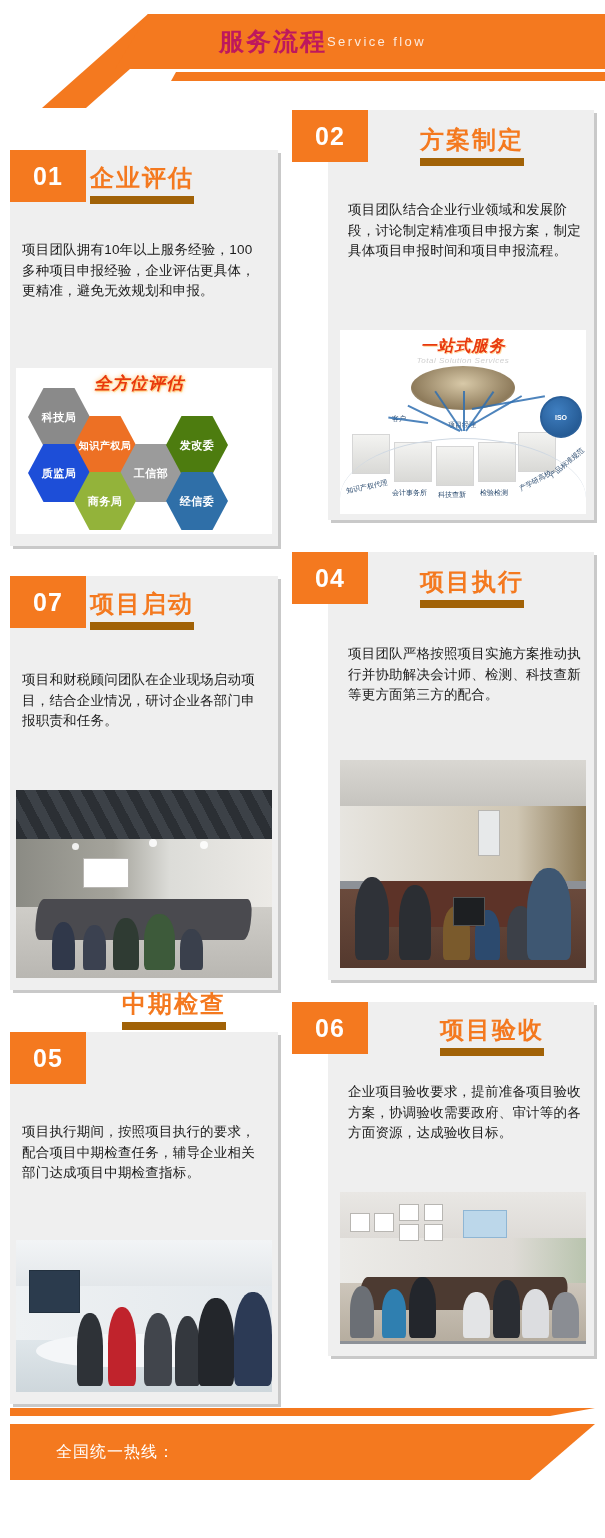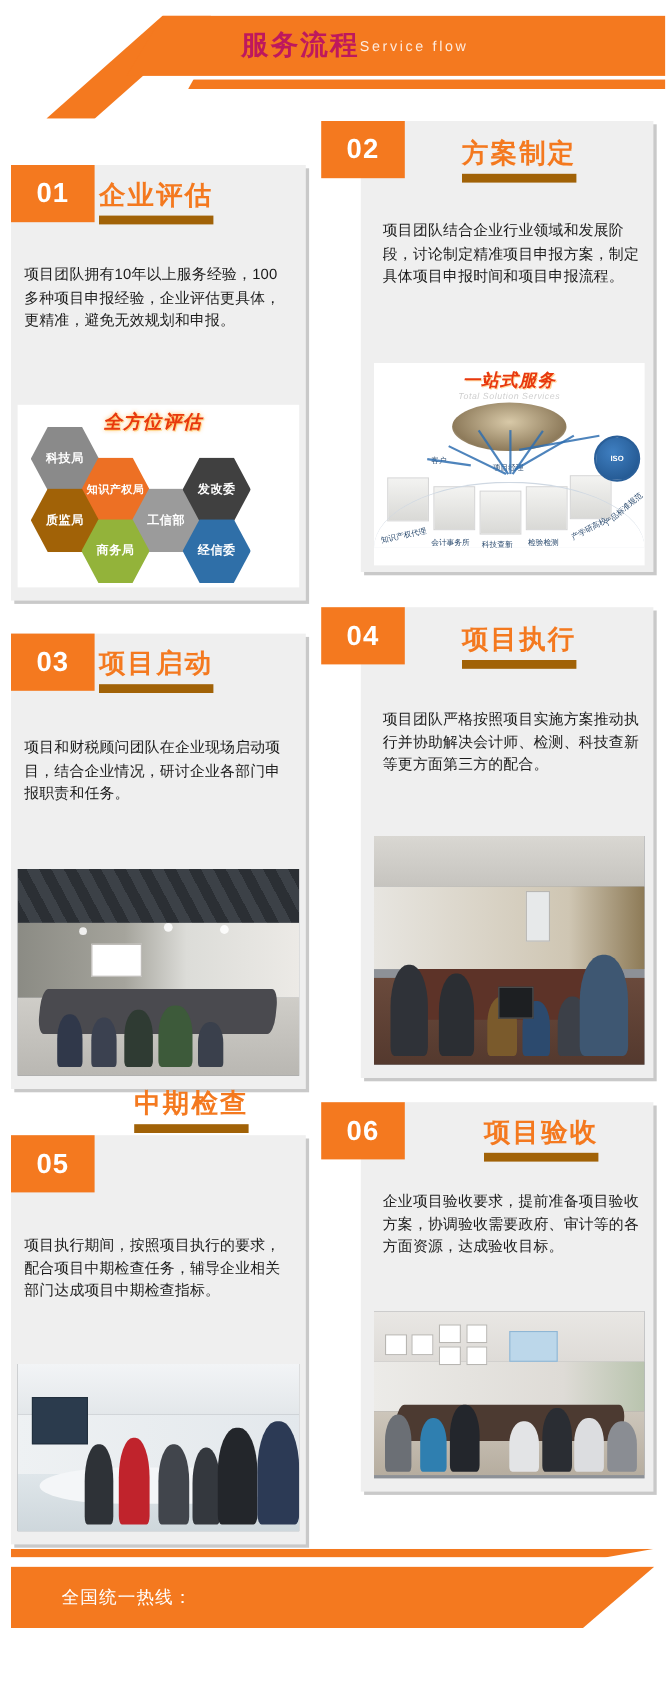--- a/index.html
+++ b/index.html
@@ -222,24 +222,24 @@
 
 <div class="card" id="card-01"></div>
 <div class="badge" id="badge-01">01</div>
 <div class="card-title" id="title-01">企业评估</div>
 <div class="card-body" id="body-01">项目团队拥有10年以上服务经验，100多种项目申报经验，企业评估更具体，更精准，避免无效规划和申报。</div>
 <div id="media-01">
   <div class="hexwrap">
     <div class="hextitle">全方位评估</div>
     <div class="hex" style="left:12px;  top:20px;  background:#8A8A8A;">科技局</div>
     <div class="hex" style="left:58px;  top:48px;  background:#ED7024; font-size:10px;">知识产权局</div>
-    <div class="hex" style="left:12px;  top:76px;  background:#a16207;">质监局</div>
+    <div class="hex" style="left:12px;  top:76px;  background:#1d4ed8;">质监局</div>
     <div class="hex" style="left:104px; top:76px;  background:#9B9B9B;">工信部</div>
     <div class="hex" style="left:58px;  top:104px; background:#93B33A;">商务局</div>
-    <div class="hex" style="left:150px; top:48px;  background:#404040;">发改委</div>
+    <div class="hex" style="left:150px; top:48px;  background:#4d7c0f;">发改委</div>
     <div class="hex" style="left:150px; top:104px; background:#2F6FA8;">经信委</div>
   </div>
 </div>
 
 <div class="card" id="card-02"></div>
 <div class="badge" id="badge-02">02</div>
 <div class="card-title" id="title-02">方案制定</div>
 <div class="card-body" id="body-02">项目团队结合企业行业领域和发展阶段，讨论制定精准项目申报方案，制定具体项目申报时间和项目申报流程。</div>
 <div id="media-02">
   <div class="svcwrap">
@@ -265,21 +265,21 @@
     <div class="svc-lbl" style="left:6px;   top:152px; transform:rotate(-12deg);">知识产权代理</div>
     <div class="svc-lbl" style="left:52px;  top:158px;">会计事务所</div>
     <div class="svc-lbl" style="left:98px;  top:160px;">科技查新</div>
     <div class="svc-lbl" style="left:140px; top:158px;">检验检测</div>
     <div class="svc-lbl" style="left:178px; top:146px; transform:rotate(-28deg);">产学研高校</div>
     <div class="svc-lbl" style="left:206px; top:128px; transform:rotate(-40deg);">产品标准规范</div>
   </div>
 </div>
 
 <div class="card" id="card-03"></div>
-<div class="badge" id="badge-03">03</div>
+<div class="badge" id="badge-03">07</div>
 <div class="card-title" id="title-03">项目启动</div>
 <div class="card-body" id="body-03">项目和财税顾问团队在企业现场启动项目，结合企业情况，研讨企业各部门申报职责和任务。</div>
 <div id="media-03" class="photo ph-meet-a">
   <div class="ceiling"></div>
   <div class="wall"></div>
   <div class="floor"></div>
   <div class="frame" style="left:26%; top:36%; width:18%; height:16%;"></div>
   <div class="table"></div>
   <div class="person" style="left:14%; width:9%;  height:26%; background:#30384a;"></div>
   <div class="person" style="left:26%; width:9%;  height:24%; background:#3b4150;"></div>

